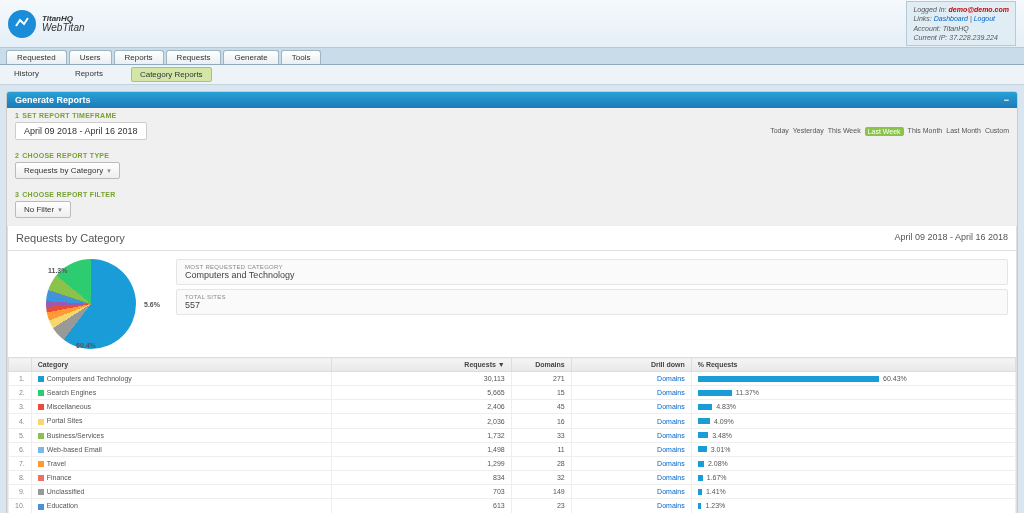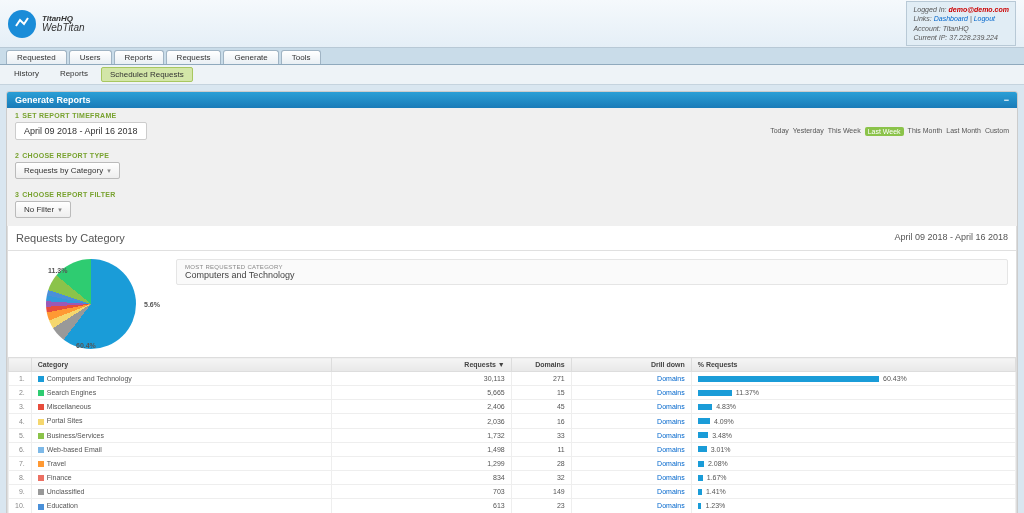--- a/index.html
+++ b/index.html
@@ -14,21 +14,21 @@
   .logo-txt .t2 { font-size:10px; color:#333; font-weight:300;}
   .user-box { background:#e1edf5; border:1px solid #b8c9d6; padding:3px 6px; font-size:7px; color:#555; line-height:1.3;}
   .user-box a { color:#0066cc; text-decoration:none;}
   .user-box .demo { color:#c00; font-weight:bold;}
   
   
   .main-tabs { background:#c9dce9; padding:2px 6px 0; display:flex; gap:2px; border-bottom:1px solid #8fa9bd;}
   .main-tabs .tab { background:linear-gradient(#fff,#e9eff4); border:1px solid #a0b4c4; border-bottom:none; padding:2px 10px; font-size:8px; border-radius:3px 3px 0 0; cursor:pointer;}
   
   
-  .sub-tabs { background:#eef3f7; padding:2px 6px; display:flex; gap:5px; border-bottom:1px solid #c5d3de;}
+  .sub-tabs { background:#eef3f7; padding:2px 6px; display:flex; gap:20px; border-bottom:1px solid #c5d3de;}
   .sub-tabs .stab { padding:2px 8px; font-size:8px; cursor:pointer;}
   .sub-tabs .stab.active { background:#d3e6a8; border:1px solid #a8c760; border-radius:2px;}
   
   .content { padding:6px;}
   .panel { background:#f0f0f0; border:1px solid #ccc; border-radius:3px; overflow:hidden;}
   .panel-hdr { background:linear-gradient(#2a9fd6,#1a7bb8); color:#fff; padding:3px 8px; font-size:9px; font-weight:bold; display:flex; justify-content:space-between; align-items:center;}
   .panel-hdr .min { cursor:pointer; font-size:9px;}
   
   .step { padding:4px 8px 8px;}
   .step-lbl { color:#78a22f; font-size:7px; font-weight:bold; letter-spacing:0.3px; margin-bottom:3px; text-transform:uppercase;}
@@ -112,21 +112,21 @@
   <div class="tab">Users</div>
   <div class="tab">Reports</div>
   <div class="tab">Requests</div>
   <div class="tab">Generate</div>
   <div class="tab">Tools</div>
 </div>
 
 <div class="sub-tabs">
   <div class="stab">History</div>
   <div class="stab">Reports</div>
-  <div class="stab active">Scheduled Requests</div>
+  <div class="stab active">Category Reports</div>
 </div>
 
 <div class="content">
 <div class="panel">
   <div class="panel-hdr">
     <span>Generate Reports</span>
     <span class="min">−</span>
   </div>
 
   <div class="step">
@@ -170,20 +170,24 @@
         <div class="pie"></div>
         <div class="pie-lbl l1">11.3%</div>
         <div class="pie-lbl l2">5.6%</div>
         <div class="pie-lbl l3">60.4%</div>
       </div>
       <div class="info-cards">
         <div class="info-card">
           <div class="lab">Most Requested Category</div>
           <div class="val">Computers and Technology</div>
         </div>
+        <div class="info-card">
+          <div class="lab">Total Sites</div>
+          <div class="val">557</div>
+        </div>
       </div>
     </div>
 
     <table class="data">
       <thead>
         <tr>
           <th style="width:18px"></th>
           <th style="width:300px">Category</th>
           <th class="req" style="width:180px">Requests ▼</th>
           <th class="dom" style="width:60px">Domains</th>

